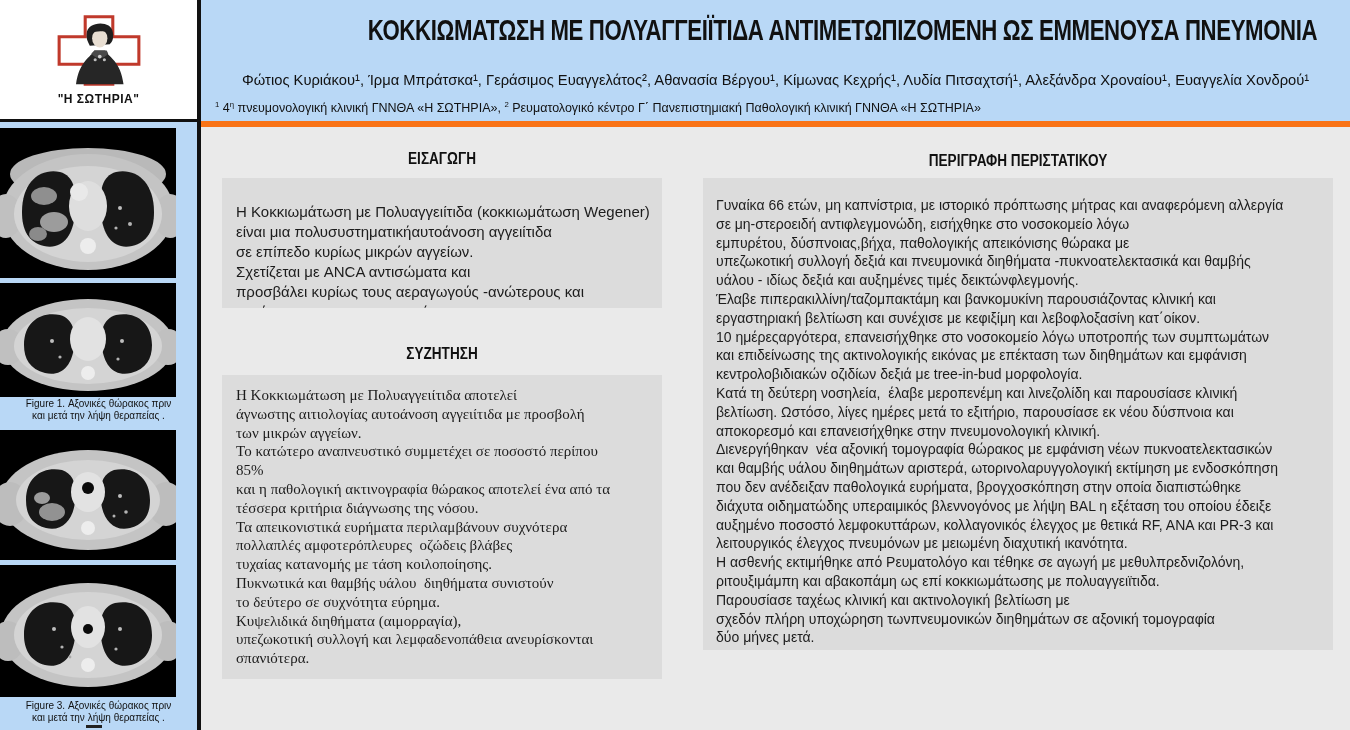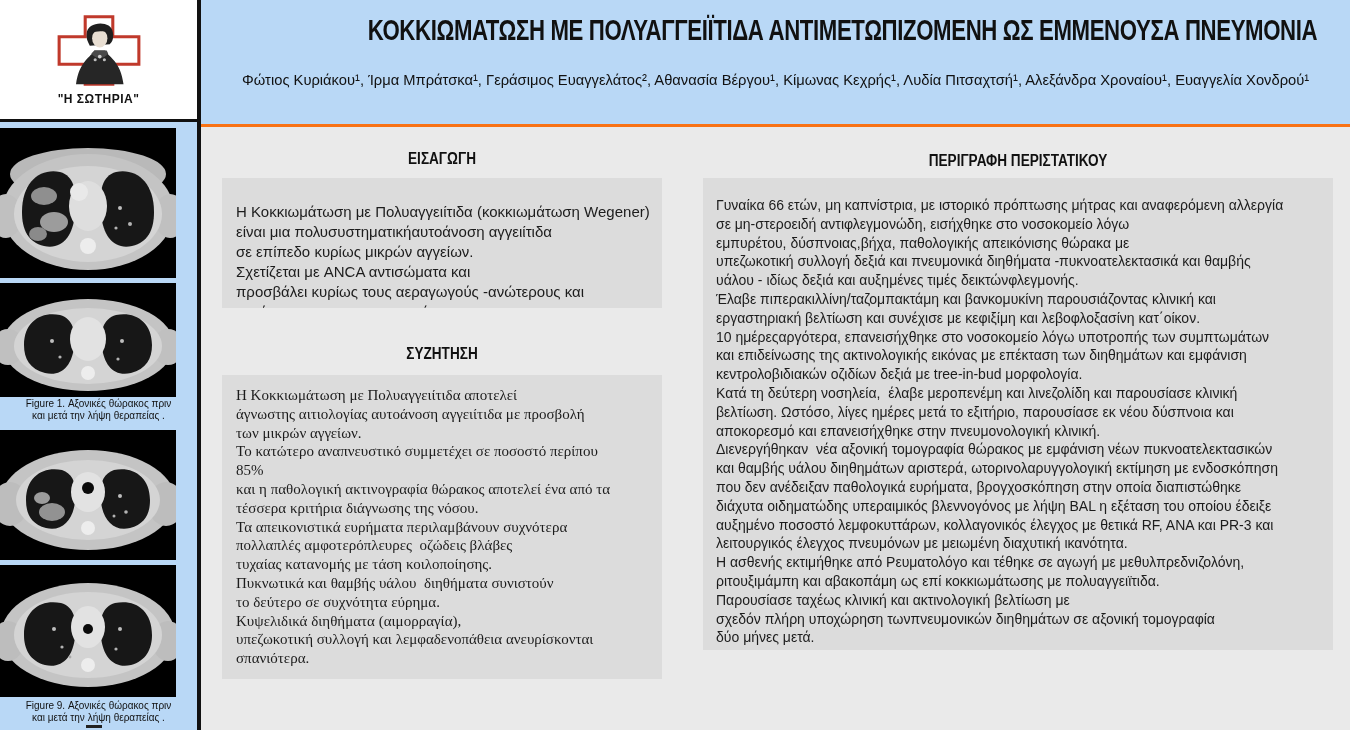--- a/index.html
+++ b/index.html
@@ -11,21 +11,21 @@
   
   .logo-box{
     position:absolute;left:0;top:0;width:197px;height:119px;
     background:#ffffff;border-bottom:3px solid #111;
     display:flex;flex-direction:column;align-items:center;justify-content:center;
   }
   .logo-name{font-size:12px;font-weight:700;letter-spacing:.5px;margin-top:1px;}
   .v-divider{position:absolute;left:197px;top:0;width:4px;height:730px;background:#111;}
   .header{
     position:absolute;left:201px;top:0;width:1149px;height:127px;
-    background:var(--header-bg,#b9d8f6);border-bottom:3px solid #f97316;
+    background:var(--header-bg,#b9d8f6);border-bottom:6px solid #f97316;
     box-sizing:border-box;
   }
   .title-wrap{text-align:center;margin-top:13px;height:34px;}
   .title-inner{
     display:inline-block;white-space:nowrap;font-weight:800;font-size:30px;
     transform:scaleX(.74);transform-origin:center;letter-spacing:-.5px;
   }
   .authors-wrap{text-align:center;margin-top:24px;height:22px;}
   .authors-inner{
     display:inline-block;white-space:nowrap;font-size:15.5px;
@@ -93,20 +93,21 @@
 
   <div class="v-divider"></div>
 
   <div class="header">
     <div class="title-wrap">
       <span class="title-inner">ΚΟΚΚΙΩΜΑΤΩΣΗ ΜΕ ΠΟΛΥΑΓΓΕΙΪΤΙΔΑ ΑΝΤΙΜΕΤΩΠΙΖΟΜΕΝΗ ΩΣ ΕΜΜΕΝΟΥΣΑ ΠΝΕΥΜΟΝΙΑ</span>
     </div>
     <div class="authors-wrap">
       <span class="authors-inner">Φώτιος Κυριάκου¹, Ίρμα Μπράτσκα¹, Γεράσιμος Ευαγγελάτος², Αθανασία Βέργου¹, Κίμωνας Κεχρής¹, Λυδία Πιτσαχτσή¹, Αλεξάνδρα Χροναίου¹, Ευαγγελία Χονδρού¹</span>
     </div>
+    <div class="affiliations"><sup>1</sup><span> 4</span><sup>η</sup><span> πνευμονολογική κλινική ΓΝΝΘΑ «Η ΣΩΤΗΡΙΑ», </span><sup>2</sup><span> Ρευματολογικό κέντρο Γ΄ Πανεπιστημιακή Παθολογική κλινική ΓΝΝΘΑ «Η ΣΩΤΗΡΙΑ»</span></div>
   </div>
 
   <div class="sidebar">
 
     <svg class="ct" style="top:6px" width="176" height="150" viewBox="0 0 176 150">
       <rect width="176" height="150" fill="#000"></rect>
       <ellipse cx="88" cy="46" rx="78" ry="26" fill="#b9b9b9"></ellipse>
       <ellipse cx="88" cy="84" rx="86" ry="58" fill="#c4c4c4"></ellipse>
       <ellipse cx="6" cy="88" rx="16" ry="22" fill="#c0c0c0"></ellipse>
       <ellipse cx="170" cy="88" rx="16" ry="22" fill="#c0c0c0"></ellipse>
@@ -171,21 +172,21 @@
       <ellipse cx="88" cy="62" rx="17" ry="21" fill="#e2e2e2"></ellipse>
       <circle cx="88" cy="64" r="5" fill="#0a0a0a"></circle>
       <circle cx="88" cy="100" r="7" fill="#ededed"></circle>
       <circle cx="54" cy="64" r="2" fill="#bdbdbd"></circle>
       <circle cx="120" cy="64" r="2" fill="#bdbdbd"></circle>
       <circle cx="62" cy="82" r="1.6" fill="#b3b3b3"></circle>
       <circle cx="116" cy="84" r="1.6" fill="#b3b3b3"></circle>
       <circle cx="70" cy="92" r="1.4" fill="#a9a9a9"></circle>
     </svg>
 
-    <div class="fig-caption" style="top:578px"><span class="b">Figure 9.</span><span> Αξονικές θώρακος πριν</span><br><span>και μετά την λήψη θεραπείας .</span></div>
+    <div class="fig-caption" style="top:578px"><span class="b">Figure 3.</span><span> Αξονικές θώρακος πριν</span><br><span>και μετά την λήψη θεραπείας .</span></div>
 
     <div class="bottom-mark"></div>
   </div>
 
   <div>
 
     <div class="sec-heading h-intro">ΕΙΣΑΓΩΓΗ</div>
     <div class="text-box intro-box">Η Κοκκιωμάτωση με Πολυαγγειίτιδα (κοκκιωμάτωση Wegener)
 είναι μια πολυσυστηματικήαυτοάνοση αγγειίτιδα
 σε επίπεδο κυρίως μικρών αγγείων.

